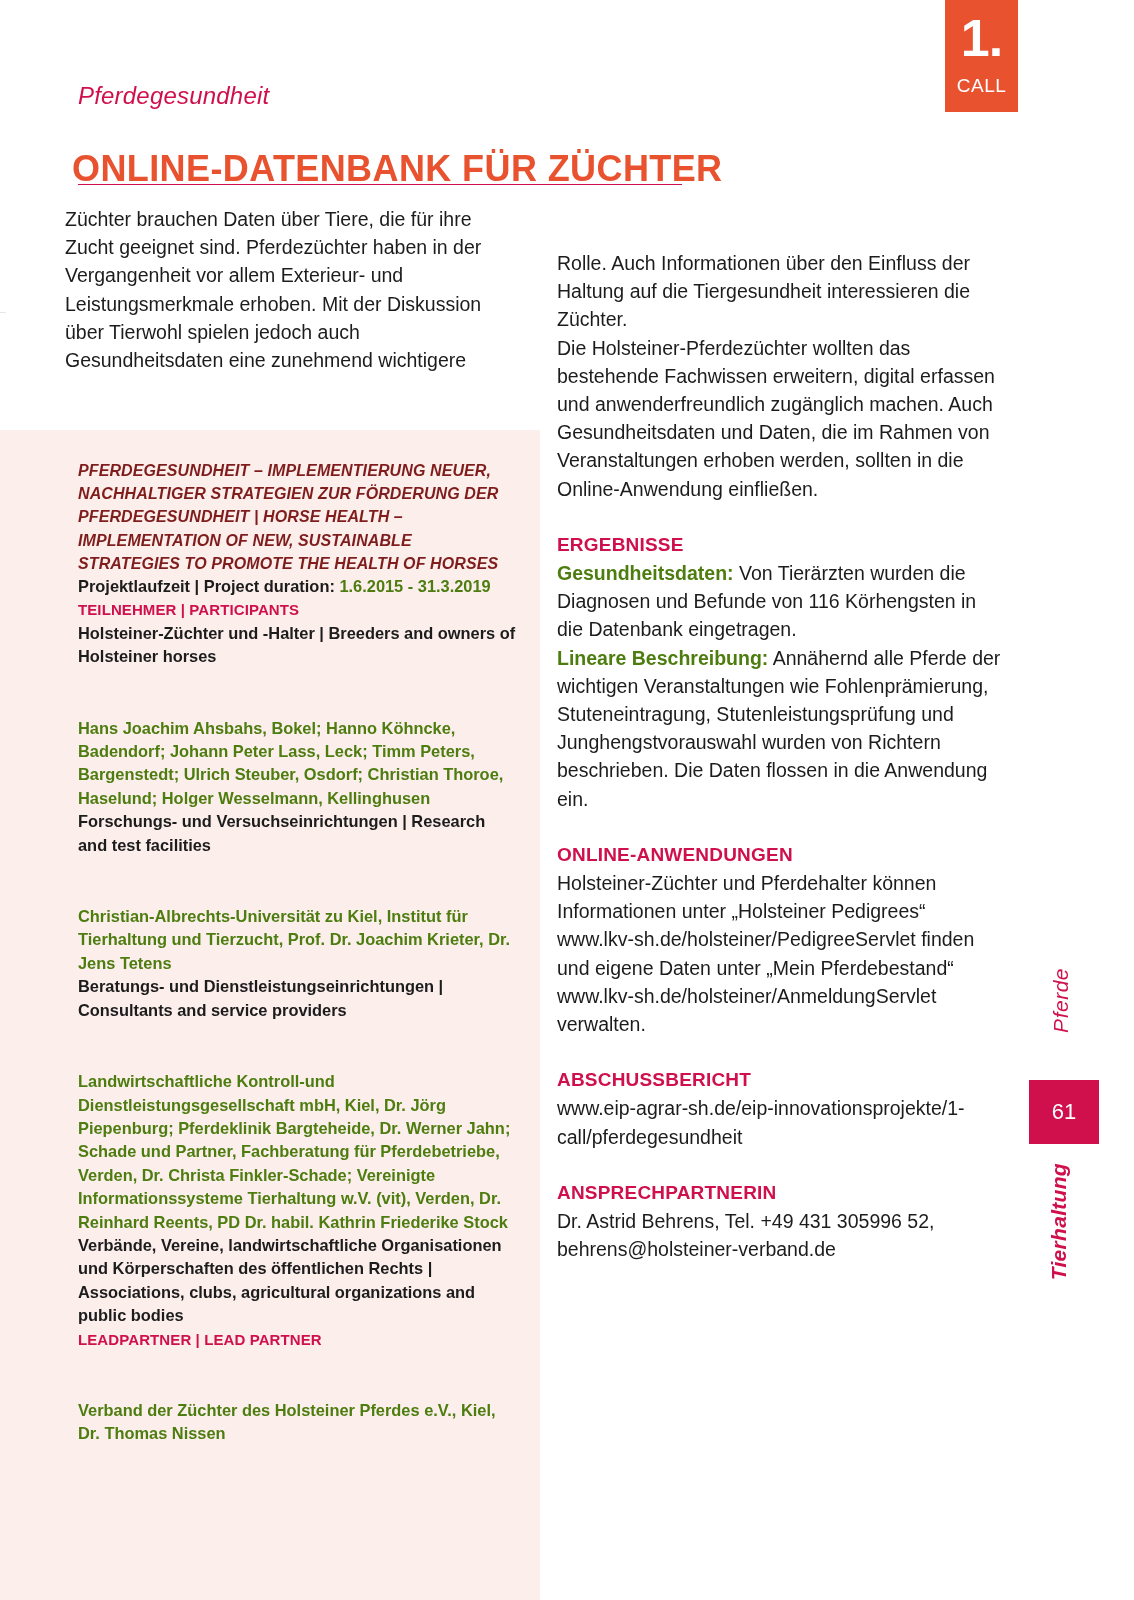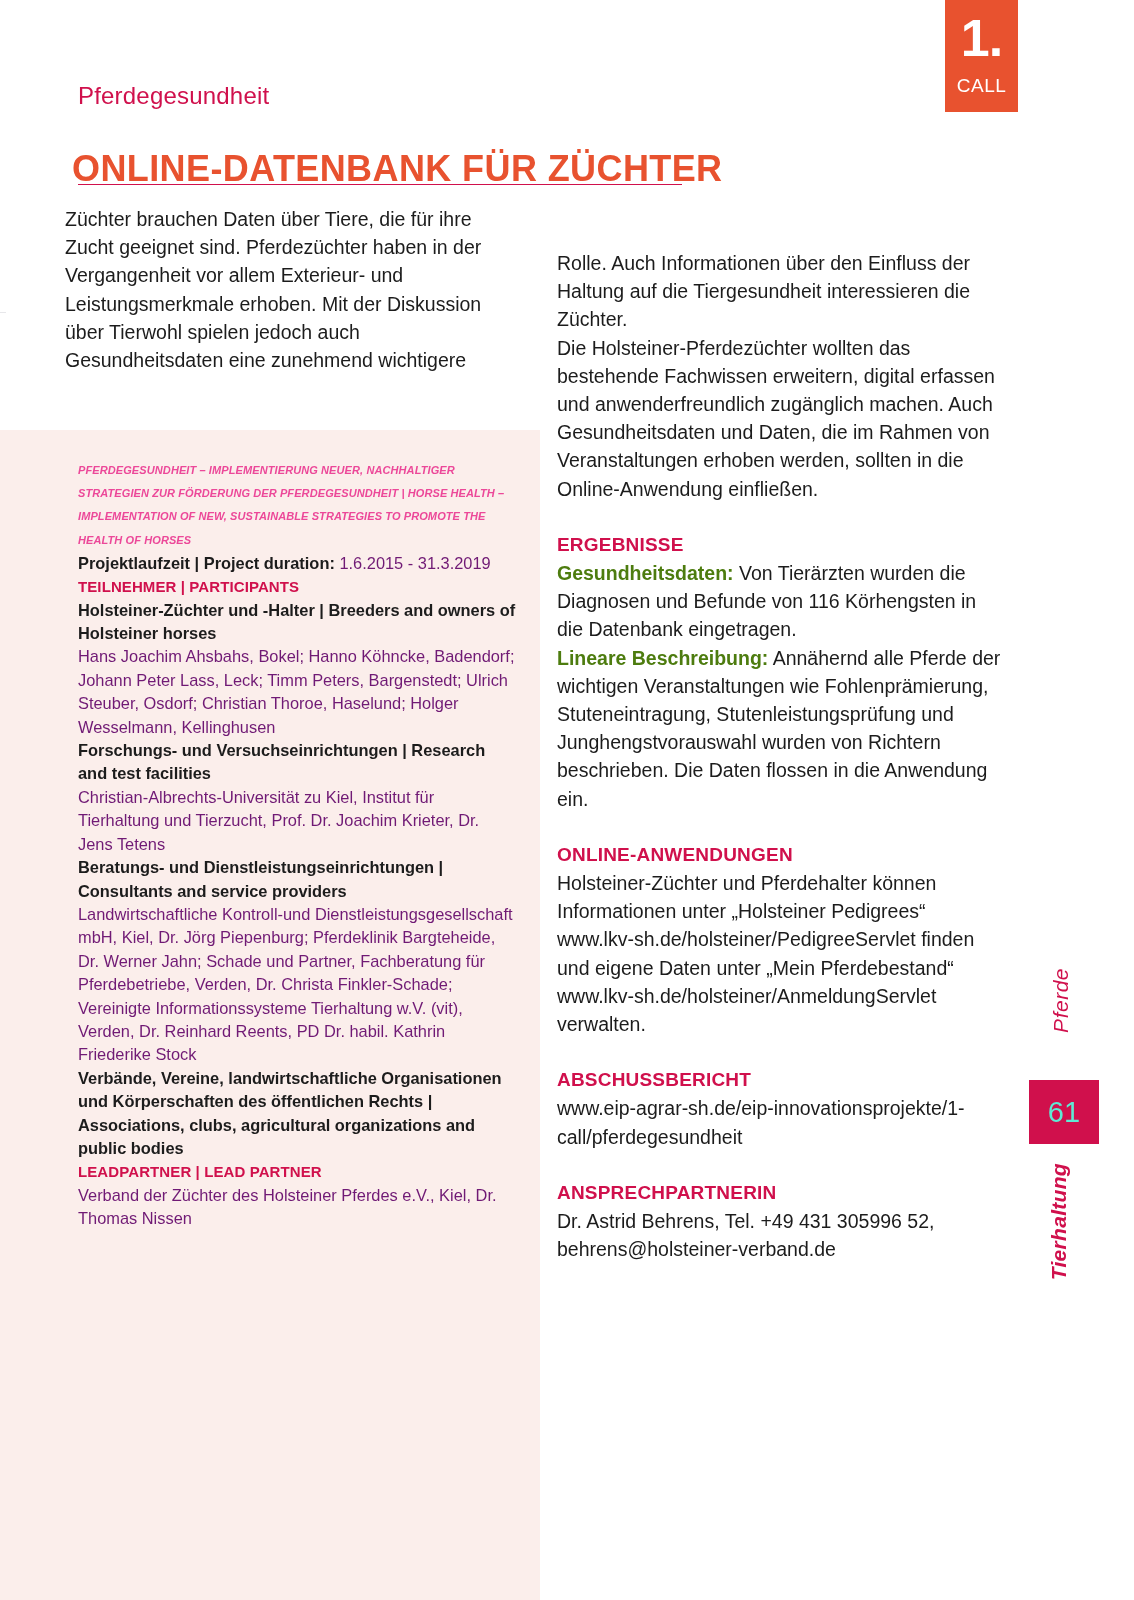--- a/index.html
+++ b/index.html
@@ -23,21 +23,21 @@
   .call-badge .num{
     font-size:52px;font-weight:700;line-height:0.95;letter-spacing:-1px;
   }
   .call-badge .word{
     font-size:19px;font-weight:400;letter-spacing:0.5px;margin-top:12px;
   }
 
   
   .kicker{
     position:absolute;left:78px;top:82px;
-    font-size:24px;color:#D0104C;font-weight:400;
+    font-size:24px;font-style:italic;color:#D0104C;font-weight:400;
     letter-spacing:0.2px;
     text-align:center;
   }
   .title{
     position:absolute;left:72px;top:124px;
     font-size:36px;font-weight:700;color:#E8522F;
     letter-spacing:0.4px;white-space:nowrap;
   }
   .rule{
     position:absolute;left:78px;top:184px;width:604px;height:1px;
@@ -61,50 +61,50 @@
   .body-text{
     font-size:19.5px;line-height:28.2px;color:#1c1c1c;font-weight:400;
   }
 
   
   .info{
     position:absolute;left:78px;top:459px;width:440px;
     font-size:16.4px;line-height:23.4px;color:#1c1c1c;
   }
   .info .hl-it{
-    color:#ec4899;font-weight:700;font-style:italic;
-    font-size:11px;line-height:23.2px;letter-spacing:0.1px;
+    color:#7f1d1d;font-weight:700;font-style:italic;
+    font-size:16px;line-height:23.2px;letter-spacing:0.1px;
   }
   .info .hl{
     color:#D0104C;font-weight:700;font-size:15px;letter-spacing:0.1px;
   }
   .info .bold{font-weight:700;color:#1c1c1c;}
-  .info .reg{font-weight:400;color:#701a75;}
+  .info .reg{font-weight:700;color:#4d7c0f;margin-top:48px;}
   .info div{margin:0;}
 
   
   .sec-head{
     color:#D0104C;font-weight:700;font-size:19px;letter-spacing:0.2px;
     line-height:28.2px;
   }
   .lead{font-weight:700;color:#4d7c0f;text-align:center;}
   .gap{height:28px;}
 
   
   .side-pferde{
     position:absolute;left:1049px;top:968px;
     color:#D0104C;font-size:21px;font-style:italic;font-weight:400;
     writing-mode:vertical-rl;transform:rotate(180deg);
     letter-spacing:0.5px;
   }
   .page-badge{
     position:absolute;left:1029px;top:1080px;width:70px;height:64px;
-    background:#D0104C;color:#5eead4;
+    background:#D0104C;color:#ffffff;
     display:flex;align-items:center;justify-content:center;
-    font-size:29px;font-weight:400;
+    font-size:22px;font-weight:400;
   }
   .side-tier{
     position:absolute;left:1047px;top:1163px;
     color:#D0104C;font-size:21px;font-style:italic;font-weight:700;
     writing-mode:vertical-rl;transform:rotate(180deg);
     letter-spacing:0.3px;
   }
 </style>
 </head>
 <body>

